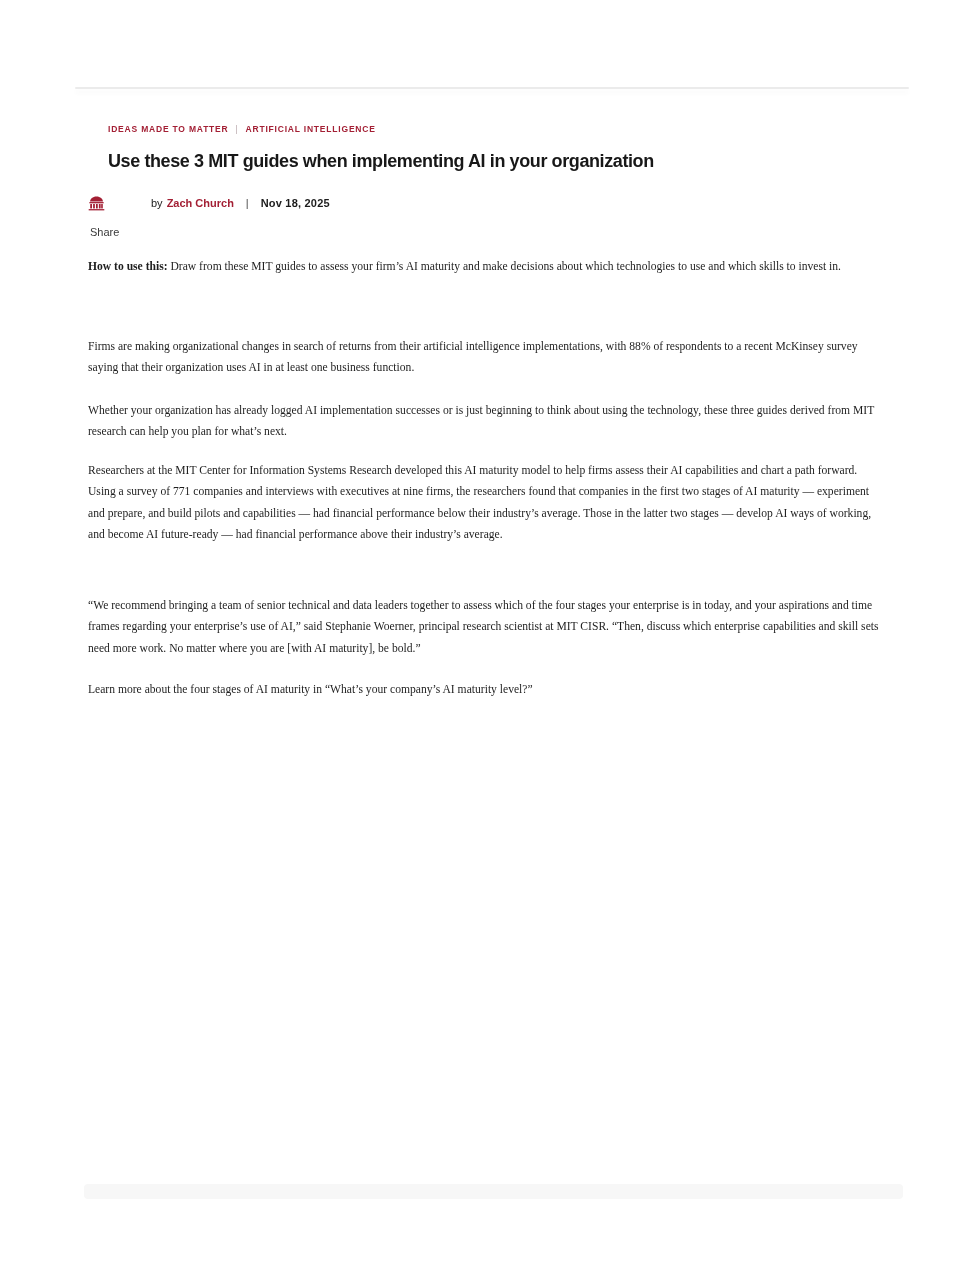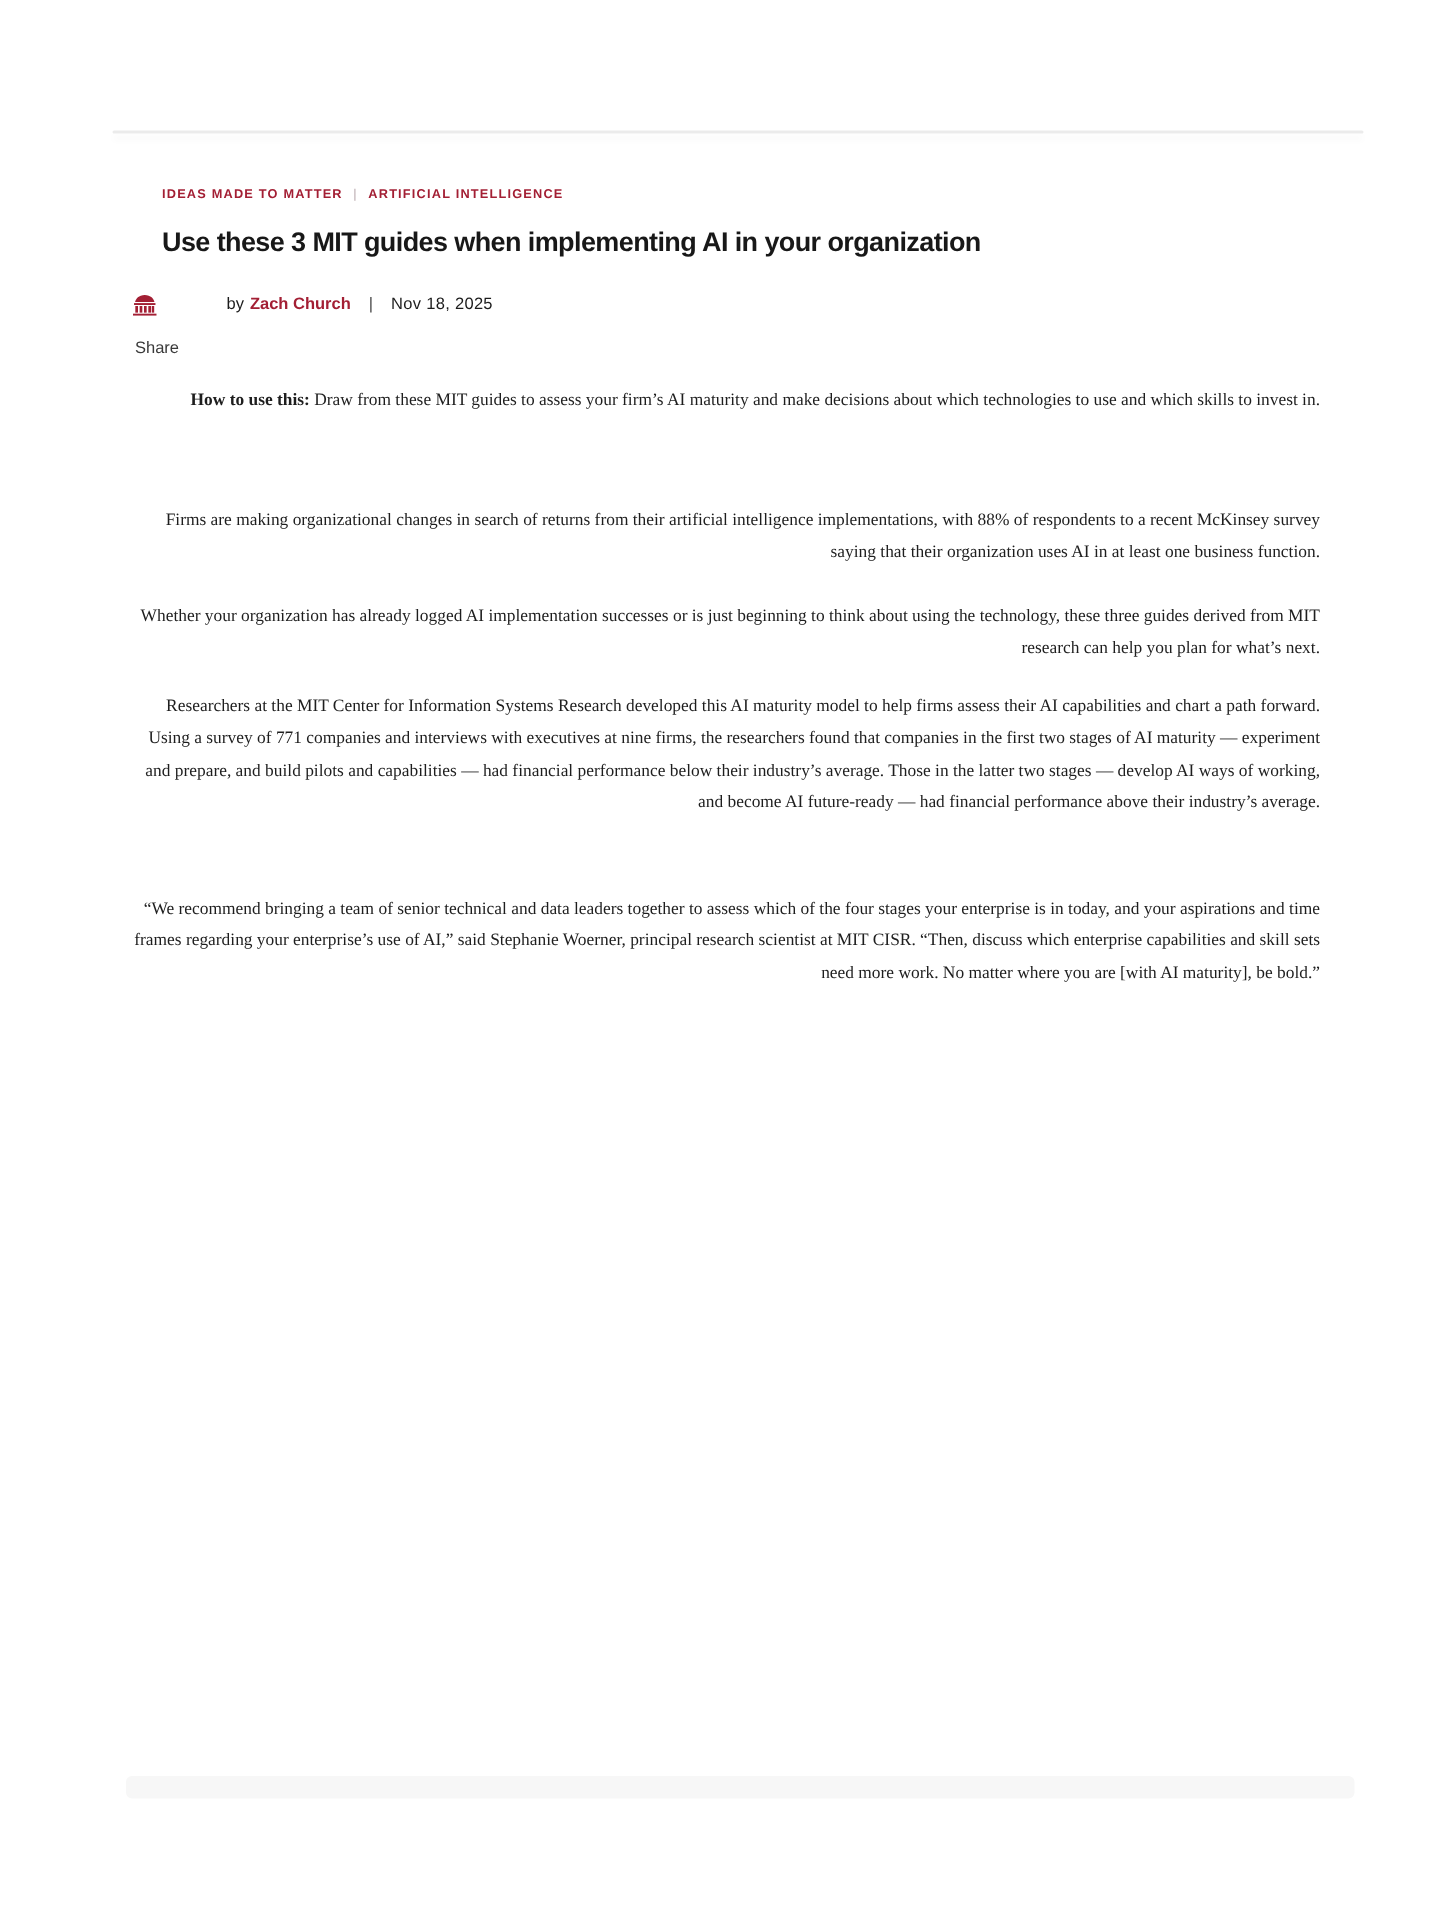--- a/index.html
+++ b/index.html
@@ -28,29 +28,29 @@
   }
   .byline {
     position:absolute; left:0; top:194px; height:18px;
     display:flex; align-items:center; font-size:11px; color:#1c1c1c;
     white-space:nowrap;
   }
   .byline .dome { display:inline-flex; margin-right:6px; }
   .byline .by { font-weight:400; margin-right:4px;padding-left:40px; }
   .byline .author { color:#A31F34; font-weight:700; text-decoration:none; cursor:pointer; }
   .byline .pipe { color:#4a4a4a; margin:0 12px; font-weight:400; }
-  .byline .date { font-weight:400; color:#1c1c1c; letter-spacing:0.2px; }
+  .byline .date { font-weight:700; color:#1c1c1c; letter-spacing:0.2px; }
   .share {
     position:absolute; left:2px; top:226px;
     font-size:11px; color:#3a3a3a; font-weight:400; cursor:pointer;
   }
   .body-copy {
     font-family:"Liberation Serif", serif;
     font-size:11.6px; line-height:21.4px; color:#1e1e1e;
-    width:792px; text-align:right;
+    width:792px; text-align:left;
   }
   p.abs { position:absolute; left:0; }
   .intro { top:256px; }
   .intro strong { font-weight:700; }
   .p2 { top:336px; }
   .p3 { top:400px; }
   h2.section-h {
     position:absolute; left:0; top:458px;
     font-size:17px; letter-spacing:-0.2px; font-weight:700; color:#161616;
     font-family:"Liberation Sans", sans-serif;
@@ -105,18 +105,19 @@
 
     <p class="body-copy abs p2">Firms are making organizational changes in search of returns from their artificial intelligence implementations, with 88% of respondents to a recent McKinsey survey saying that their organization uses AI in at least one business function.</p>
 
     <p class="body-copy abs p3">Whether your organization has already logged AI implementation successes or is just beginning to think about using the technology, these three guides derived from MIT research can help you plan for what’s next.</p>
 
 
     <p class="body-copy abs p4">Researchers at the MIT Center for Information Systems Research developed this AI maturity model to help firms assess their AI capabilities and chart a path forward. Using a survey of 771 companies and interviews with executives at nine firms, the researchers found that companies in the first two stages of AI maturity — experiment and prepare, and build pilots and capabilities — had financial performance below their industry’s average. Those in the latter two stages — develop AI ways of working, and become AI future-ready — had financial performance above their industry’s average.</p>
 
     <p class="body-copy abs p5">“We recommend bringing a team of senior technical and data leaders together to assess which of the four stages your enterprise is in today, and your aspirations and time frames regarding your enterprise’s use of AI,” said Stephanie Woerner, principal research scientist at MIT CISR. “Then, discuss which enterprise capabilities and skill sets need more work. No matter where you are [with AI maturity], be bold.”</p>
 
+    <p class="body-copy abs p6">Learn more about the four stages of AI maturity in “What’s your company’s AI maturity level?”</p>
 
   </div>
 
   <div class="bottom-bar"></div>
 
 </div>
 
 </body></html>

